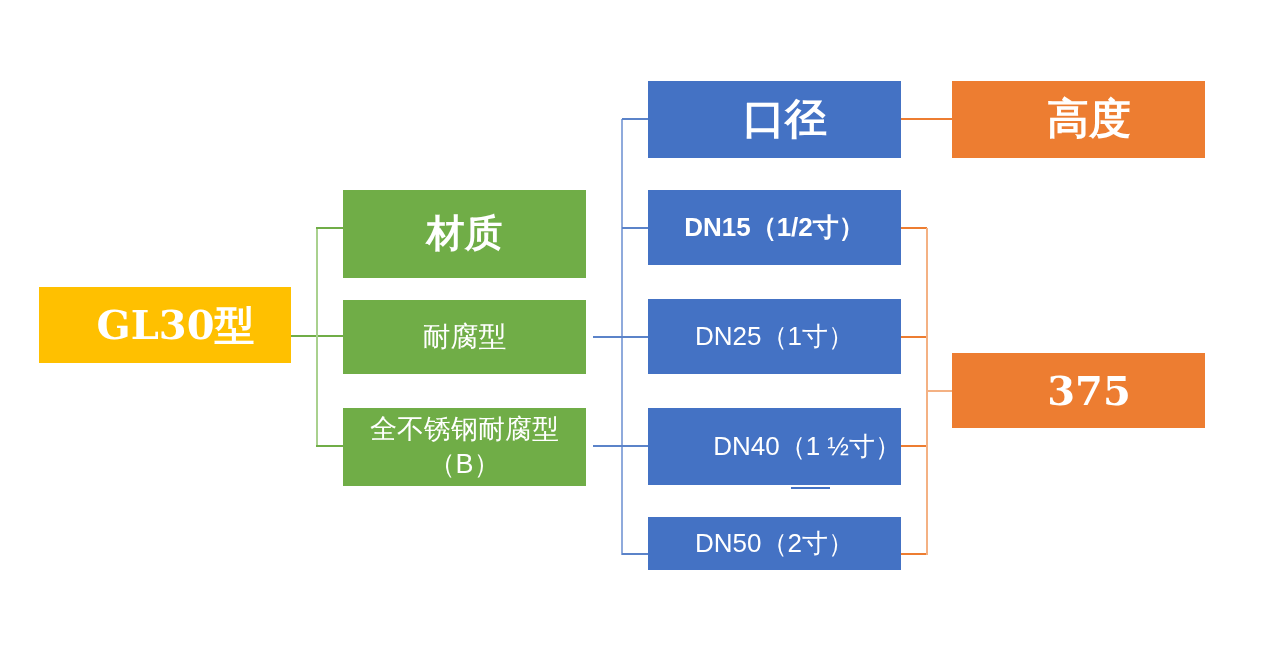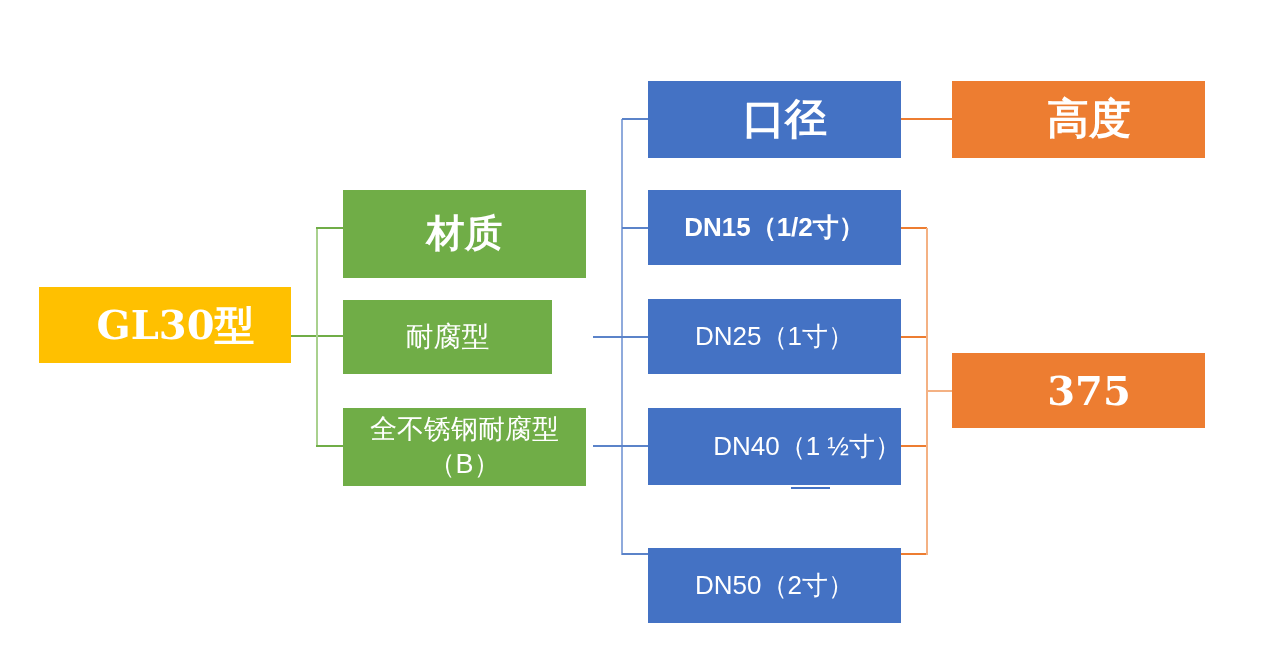--- a/index.html
+++ b/index.html
@@ -55,21 +55,21 @@
   <div class="line v-line orange-line-light" style="left:926px;top:228px;height:327px;"></div>
   <div class="line h-line orange-line-light" style="left:927px;top:390px;width:25px;"></div>
 
   <div class="node fill-gold serif-head" style="left:39px;top:287px;width:252px;height:76px;font-size:40px;">
     <span>GL30型</span>
   </div>
 
   <div class="node fill-green sans-head" style="left:343px;top:190px;width:243px;height:88px;font-size:38px;text-align:center;">
     <span>材质</span>
   </div>
-  <div class="node fill-green" style="left:343px;top:300px;width:209px;height:74px;font-size:28px;">
+  <div class="node fill-green" style="left:343px;top:300px;width:243px;height:74px;font-size:28px;">
     <span>耐腐型</span>
   </div>
   <div class="node fill-green two-line" style="left:343px;top:408px;width:243px;height:78px;font-size:27px;">
     <div>
       <span>全不锈钢耐腐型</span>
       <span>（B）</span>
     </div>
   </div>
 
   <div class="node fill-blue serif-head" style="left:648px;top:81px;width:253px;height:77px;font-size:42px;">
@@ -77,21 +77,21 @@
   </div>
   <div class="node fill-blue" style="left:648px;top:190px;width:253px;height:75px;font-size:26px;font-weight:bold;">
     <span>DN15（1/2寸）</span>
   </div>
   <div class="node fill-blue" style="left:648px;top:299px;width:253px;height:75px;font-size:26px;">
     <span>DN25（1寸）</span>
   </div>
   <div class="node fill-blue" style="left:648px;top:408px;width:253px;height:77px;font-size:26px;justify-content:flex-end;">
     <span>DN40（1 ½寸）</span>
   </div>
-  <div class="node fill-blue" style="left:648px;top:517px;width:253px;height:75px;font-size:26px;margin-top:31px;">
+  <div class="node fill-blue" style="left:648px;top:517px;width:253px;height:53px;font-size:26px;">
     <span>DN50（2寸）</span>
   </div>
 
   <div class="node fill-orange serif-head" style="left:952px;top:81px;width:253px;height:77px;font-size:42px;">
     <span>高度</span>
   </div>
   <div class="node fill-orange serif-head" style="left:952px;top:353px;width:253px;height:75px;font-size:40px;">
     <span>375</span>
   </div>
 

